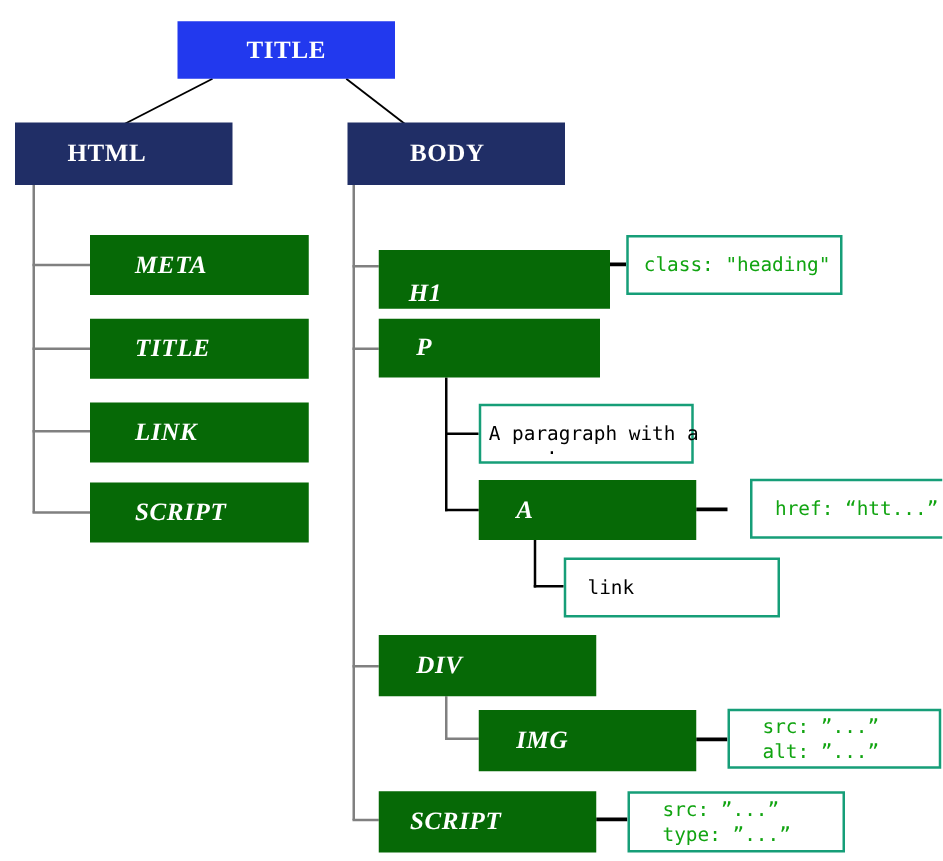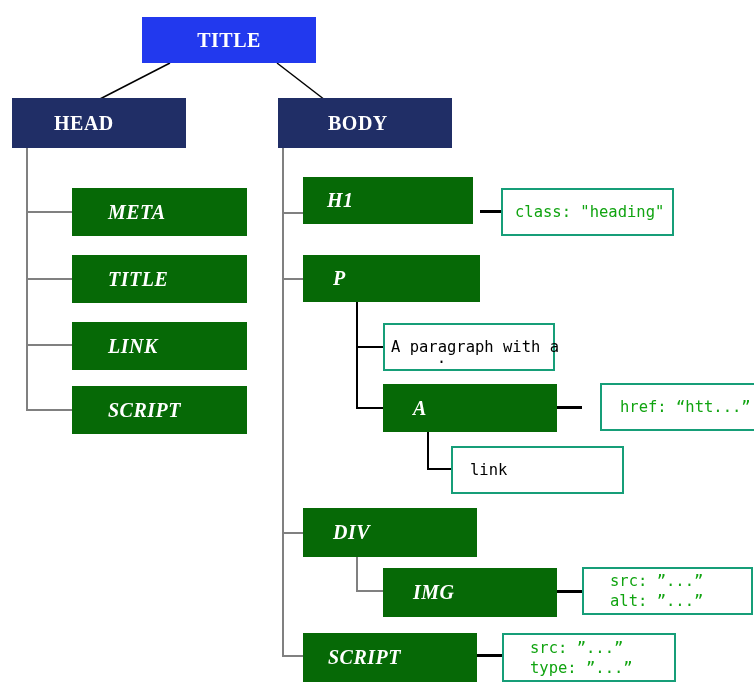--- a/index.html
+++ b/index.html
@@ -91,40 +91,40 @@
 
   <div class="hline black" style="left:480px;top:210px;width:21px;height:3px;"></div>
   <div class="hline black" style="left:557px;top:406px;width:25px;height:3px;"></div>
   <div class="hline black" style="left:557px;top:590px;width:25px;height:3px;"></div>
   <div class="hline black" style="left:477px;top:654px;width:25px;height:3px;"></div>
 
   <div class="node root" style="left:142px;top:17px;width:174px;height:46px;">
     <span>TITLE</span>
   </div>
   <div class="node branch" style="left:12px;top:98px;width:174px;height:50px;">
-    <span>HEAD</span>
+    <span>HTML</span>
   </div>
   <div class="node branch" style="left:278px;top:98px;width:174px;height:50px;padding-left:50px;">
     <span>BODY</span>
   </div>
 
   <div class="node element indent36" style="left:72px;top:188px;width:175px;height:48px;">
     <span>META</span>
   </div>
   <div class="node element indent36" style="left:72px;top:255px;width:175px;height:48px;">
     <span>TITLE</span>
   </div>
   <div class="node element indent36" style="left:72px;top:322px;width:175px;height:48px;">
     <span>LINK</span>
   </div>
   <div class="node element indent36" style="left:72px;top:386px;width:175px;height:48px;">
     <span>SCRIPT</span>
   </div>
 
-  <div class="node element" style="left:303px;top:177px;width:170px;height:47px;padding-left:24px;">
+  <div class="node element" style="left:303px;top:200px;width:185px;height:47px;padding-left:24px;align-items:flex-end;">
     <span>H1</span>
   </div>
   <div class="node element" style="left:303px;top:255px;width:177px;height:47px;">
     <span>P</span>
   </div>
   <div class="node element" style="left:383px;top:384px;width:174px;height:48px;">
     <span>A</span>
   </div>
   <div class="node element" style="left:303px;top:508px;width:174px;height:49px;">
     <span>DIV</span>

